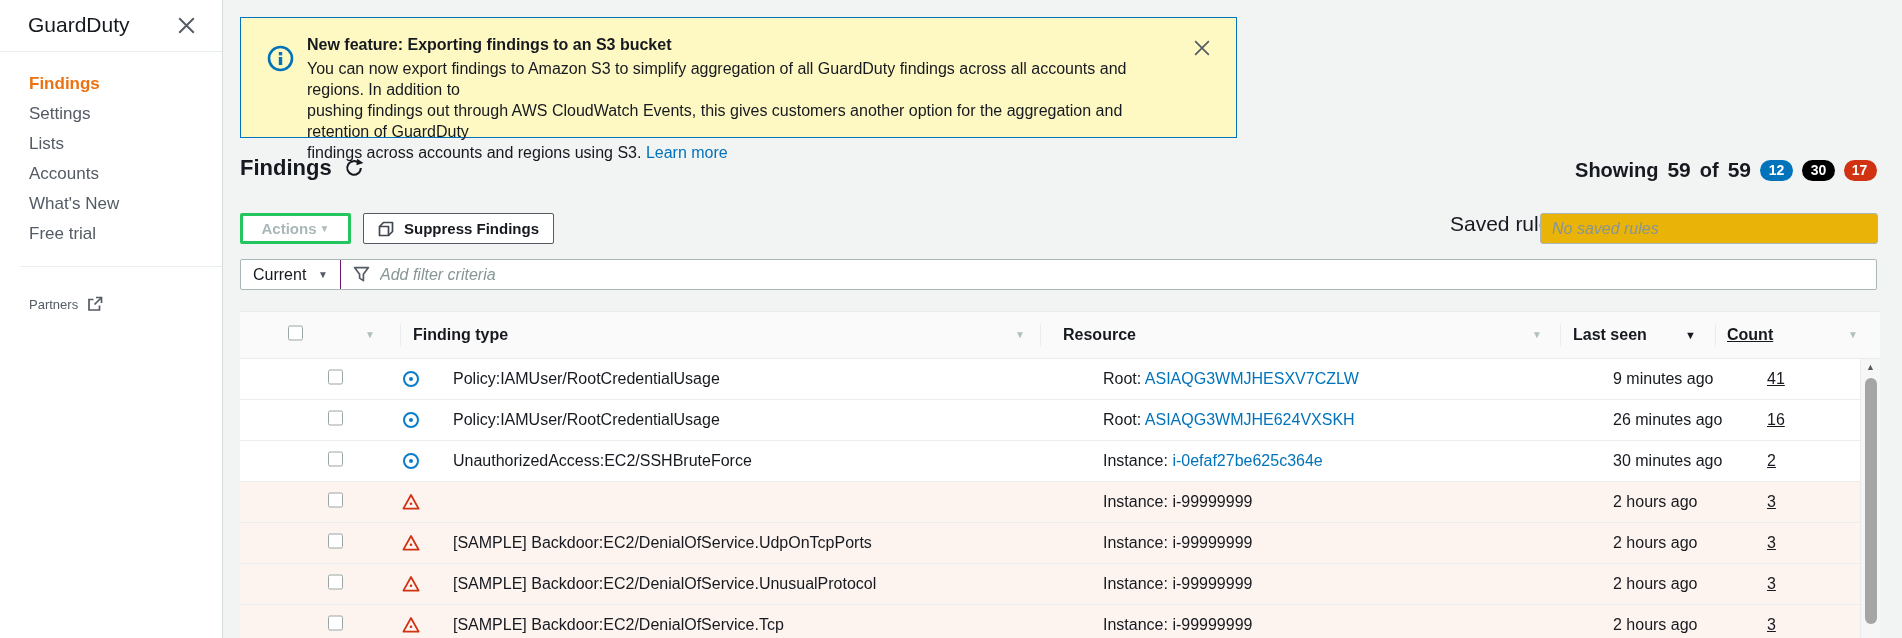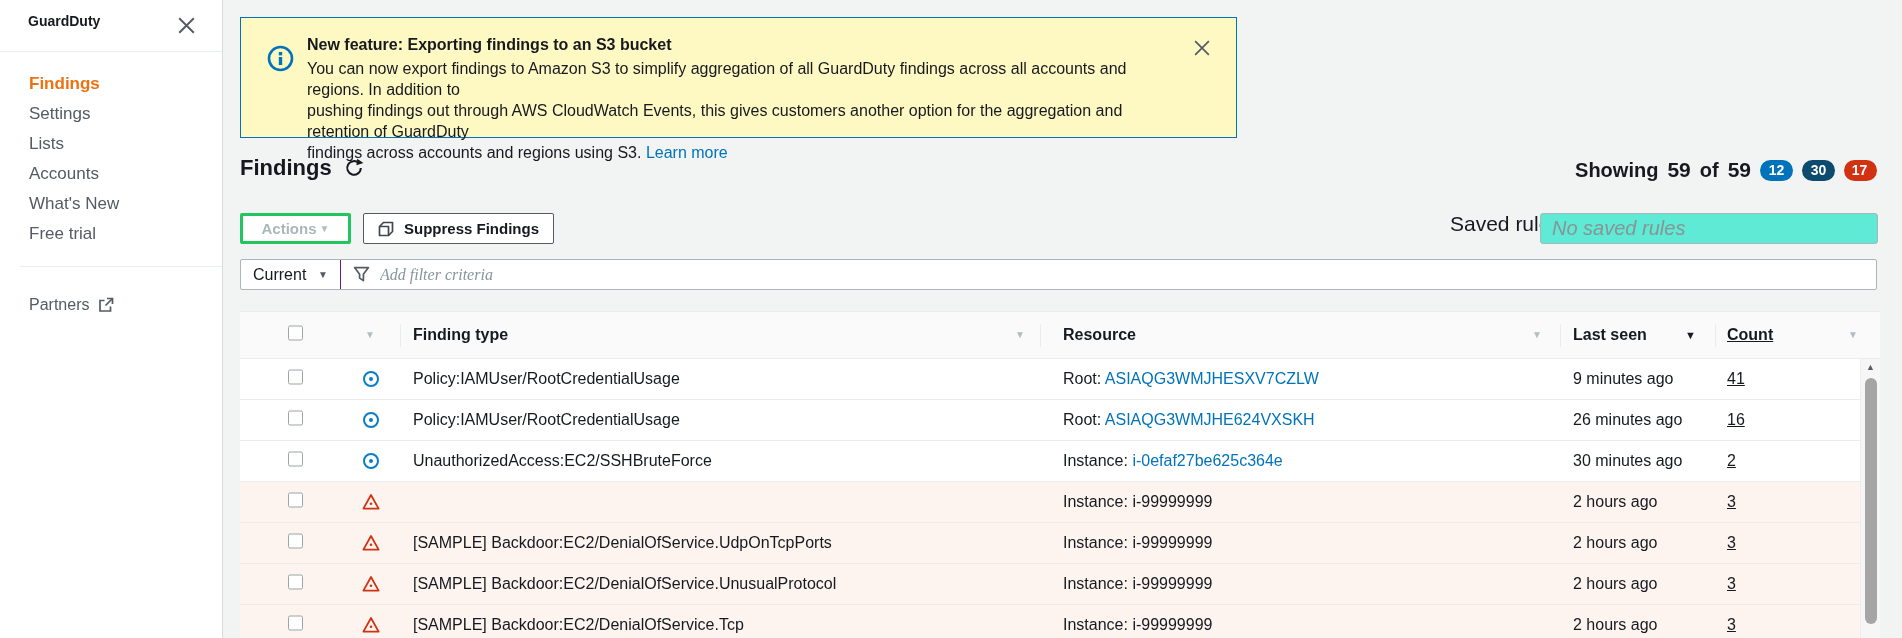--- a/index.html
+++ b/index.html
@@ -7,86 +7,86 @@
   body {
     font-family:"Liberation Sans", sans-serif;
     background:#f2f3f3; color:#16191f; overflow:hidden; position:relative;
   }
   #screen { position:relative; width:1902px; height:638px; }
 
   
   .sidebar { position:absolute; left:0; top:0; width:223px; height:638px;
              background:#fff; border-right:1px solid #d5dbdb; }
   .sb-head { position:relative; height:52px; border-bottom:1px solid #eaeded; }
-  .sb-title { position:absolute; left:28px; top:13px; font-size:14px; font-weight:bold; }
+  .sb-title { position:absolute; left:28px; top:13px; font-size:21px; font-weight:normal; }
   .sb-close { position:absolute; right:27px; top:17px; width:17px; height:17px; cursor:pointer; color:#545b64; }
   .sb-nav { padding:23px 0 0 29px; }
   .sb-item { display:block; font-size:17px; line-height:17px; margin-bottom:13px; color:#545b64; cursor:pointer; }
   .sb-item.active { color:#ec7211; font-weight:bold; }
   .sb-div { margin:24px 0 0 20px; border-top:1px solid #eaeded; }
   .sb-partners { display:flex; align-items:center; gap:9px; margin:29px 0 0 29px;
-                 font-size:16px; color:#545b64; cursor:pointer; }
+                 font-size:13px; color:#545b64; cursor:pointer; }
 
   
   .banner { position:absolute; left:240px; top:17px; width:997px; height:121px;
             background:#fef9c3; border:1px solid #0073bb; }
   .banner-icon { position:absolute; left:26px; top:27px; width:27px; height:27px; }
   .banner-body { position:absolute; left:66px; top:17px; right:70px; font-size:16px; line-height:21px; }
   .banner-title { font-weight:bold; line-height:20px; margin-bottom:3px; }
   .banner-close { position:absolute; right:26px; top:22px; width:16px; height:16px; cursor:pointer; color:#545b64; }
   .link { color:#0073bb; text-decoration:none; cursor:pointer; }
 
   
   .page-title-row { position:absolute; left:240px; top:155px; display:flex; align-items:center; gap:12px; }
   .page-title { font-size:22px; font-weight:bold; }
   .refresh { width:20px; height:20px; cursor:pointer; color:#16191f; }
   .showing { position:absolute; top:158px; right:25px; display:flex; align-items:center; gap:9px; }
   .showing .w { font-size:20px; font-weight:bold; }
   .showing .n { font-size:21px; font-weight:bold; }
   .badge { min-width:33px; height:21px; padding:0 8px; border-radius:11px; color:#fff;
            font-size:14px; font-weight:bold; line-height:21px; text-align:center; }
-  .badge.blue { background:#0073bb; } .badge.orange { background:#0c4a6e; } .badge.red { background:#d13212;padding-left:6px; }
+  .badge.blue { background:#0073bb; } .badge.orange { background:#000000; } .badge.red { background:#d13212;padding-left:6px; }
 
   
   .btn { height:31px; display:inline-flex; align-items:center; justify-content:center;
          border-radius:2px; font-size:15px; font-weight:bold; cursor:pointer; background:#fff; }
   .btn-actions { position:absolute; left:240px; top:213px; width:111px; gap:3px;
                  border:3px solid #22c55e; color:#aab7b8; cursor:default; }
   .btn-suppress { position:absolute; left:363px; top:213px; padding:0 14px; gap:10px;
                   border:1px solid #545b64; color:#16191f; }
   .caret { font-size:10px; line-height:10px; }
   .caret.lt { color:#b3bec0; } .caret.dk { color:#545b64; } .caret.bk { color:#16191f; font-size:11px; }
   .saved-label { position:absolute; left:1450px; top:212px; font-size:21px; }
   .saved-input { position:absolute; left:1540px; top:213px; width:338px; height:31px;
-                 border:1px solid #aab7b8; border-radius:3px; background:#5eead4;
-                 font-family:"Liberation Sans",sans-serif; font-size:20px; padding:0 11px; color:#16191f; }
+                 border:1px solid #aab7b8; border-radius:3px; background:#eab308;
+                 font-family:"Liberation Sans",sans-serif; font-size:16px; padding:0 11px; color:#16191f; }
   .saved-input::placeholder, .filter-input::placeholder { font-style:italic; color:#879596; }
 
   
   .filter-bar { position:absolute; left:240px; top:259px; width:1637px; height:31px;
                 background:#fff; border:1px solid #aab7b8; border-radius:2px;
                 display:flex; align-items:center; }
   .filter-scope { width:100px; height:100%; padding:0 12px; display:flex; align-items:center;
                   justify-content:space-between; border-right:1px solid #701a75;
                   font-size:16px; cursor:pointer; }
   .funnel { width:17px; height:17px; margin-left:12px; color:#545b64; }
   .filter-input { flex:1; height:100%; border:0; outline:none; background:transparent;
-                  font-family:Liberation Serif, serif; font-size:16px; padding:0 10px; }
+                  font-family:Liberation Sans, sans-serif; font-size:16px; padding:0 10px; }
 
   
   .table { position:absolute; left:240px; top:311px; width:1640px; height:327px;
            background:#fff; border-top:1px solid #eaeded; overflow:hidden; }
   .thead { position:absolute; left:0; top:0; width:100%; height:47px;
            background:#fafafa; border-bottom:1px solid #eaeded; font-weight:bold; font-size:16px; }
   .hcell { position:absolute; top:50%; transform:translateY(-50%); white-space:nowrap; }
   .hsep { position:absolute; top:12px; height:23px; width:1px; background:#eaeded; }
   .tbody { position:absolute; left:0; top:47px; width:1620px; }
   .trow { position:relative; height:41px; border-bottom:1px solid #eaeded; background:#fff; font-size:16px; }
   .trow.sample { background:#fdf4f0; }
-  .cell { position:absolute; top:50%; transform:translateY(-50%); white-space:nowrap; }
+  .cell { position:absolute; top:50%; transform:translateY(-50%); white-space:nowrap;margin-left:40px; }
   .cb { display:inline-block; width:15px; height:15px; background:#fff;
         border:1px solid #9aa5a6; border-radius:2px; cursor:pointer; }
   .c-check { left:48px; } .c-sev { left:122px; width:18px; height:18px; }
   .c-find { left:173px; } .c-res { left:823px; } .c-seen { left:1333px; } .c-cnt { left:1487px;text-decoration:underline; }
   .sev-ic { display:block; width:18px; height:18px; }
 
   
   .vscroll { position:absolute; top:47px; right:0; bottom:0; width:20px;
              background:#f6f6f6; border-left:1px solid #eaeded; }
   .vs-up { position:absolute; top:3px; left:0; width:100%; text-align:center;

